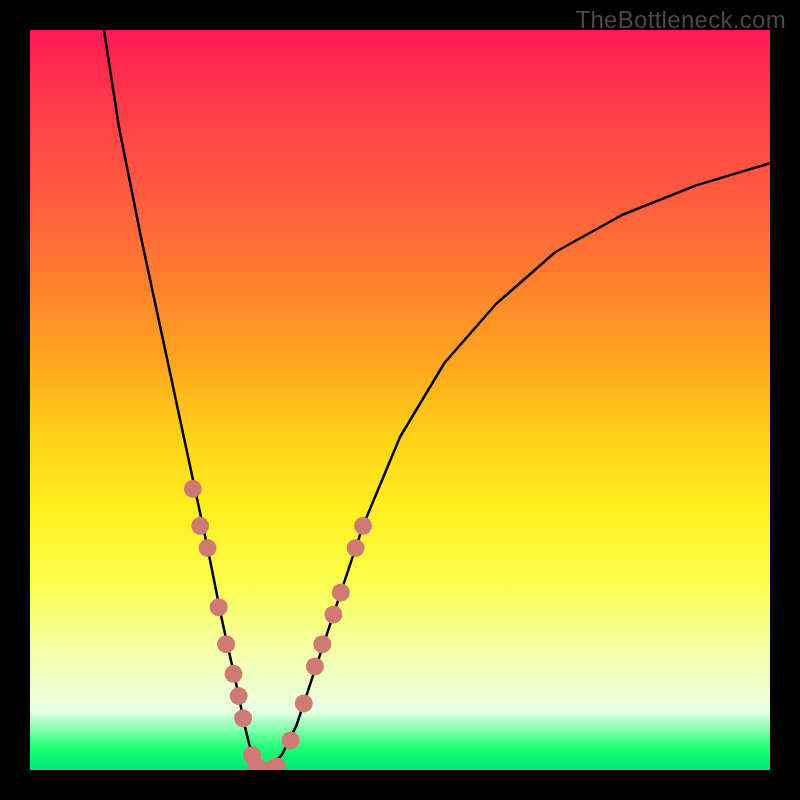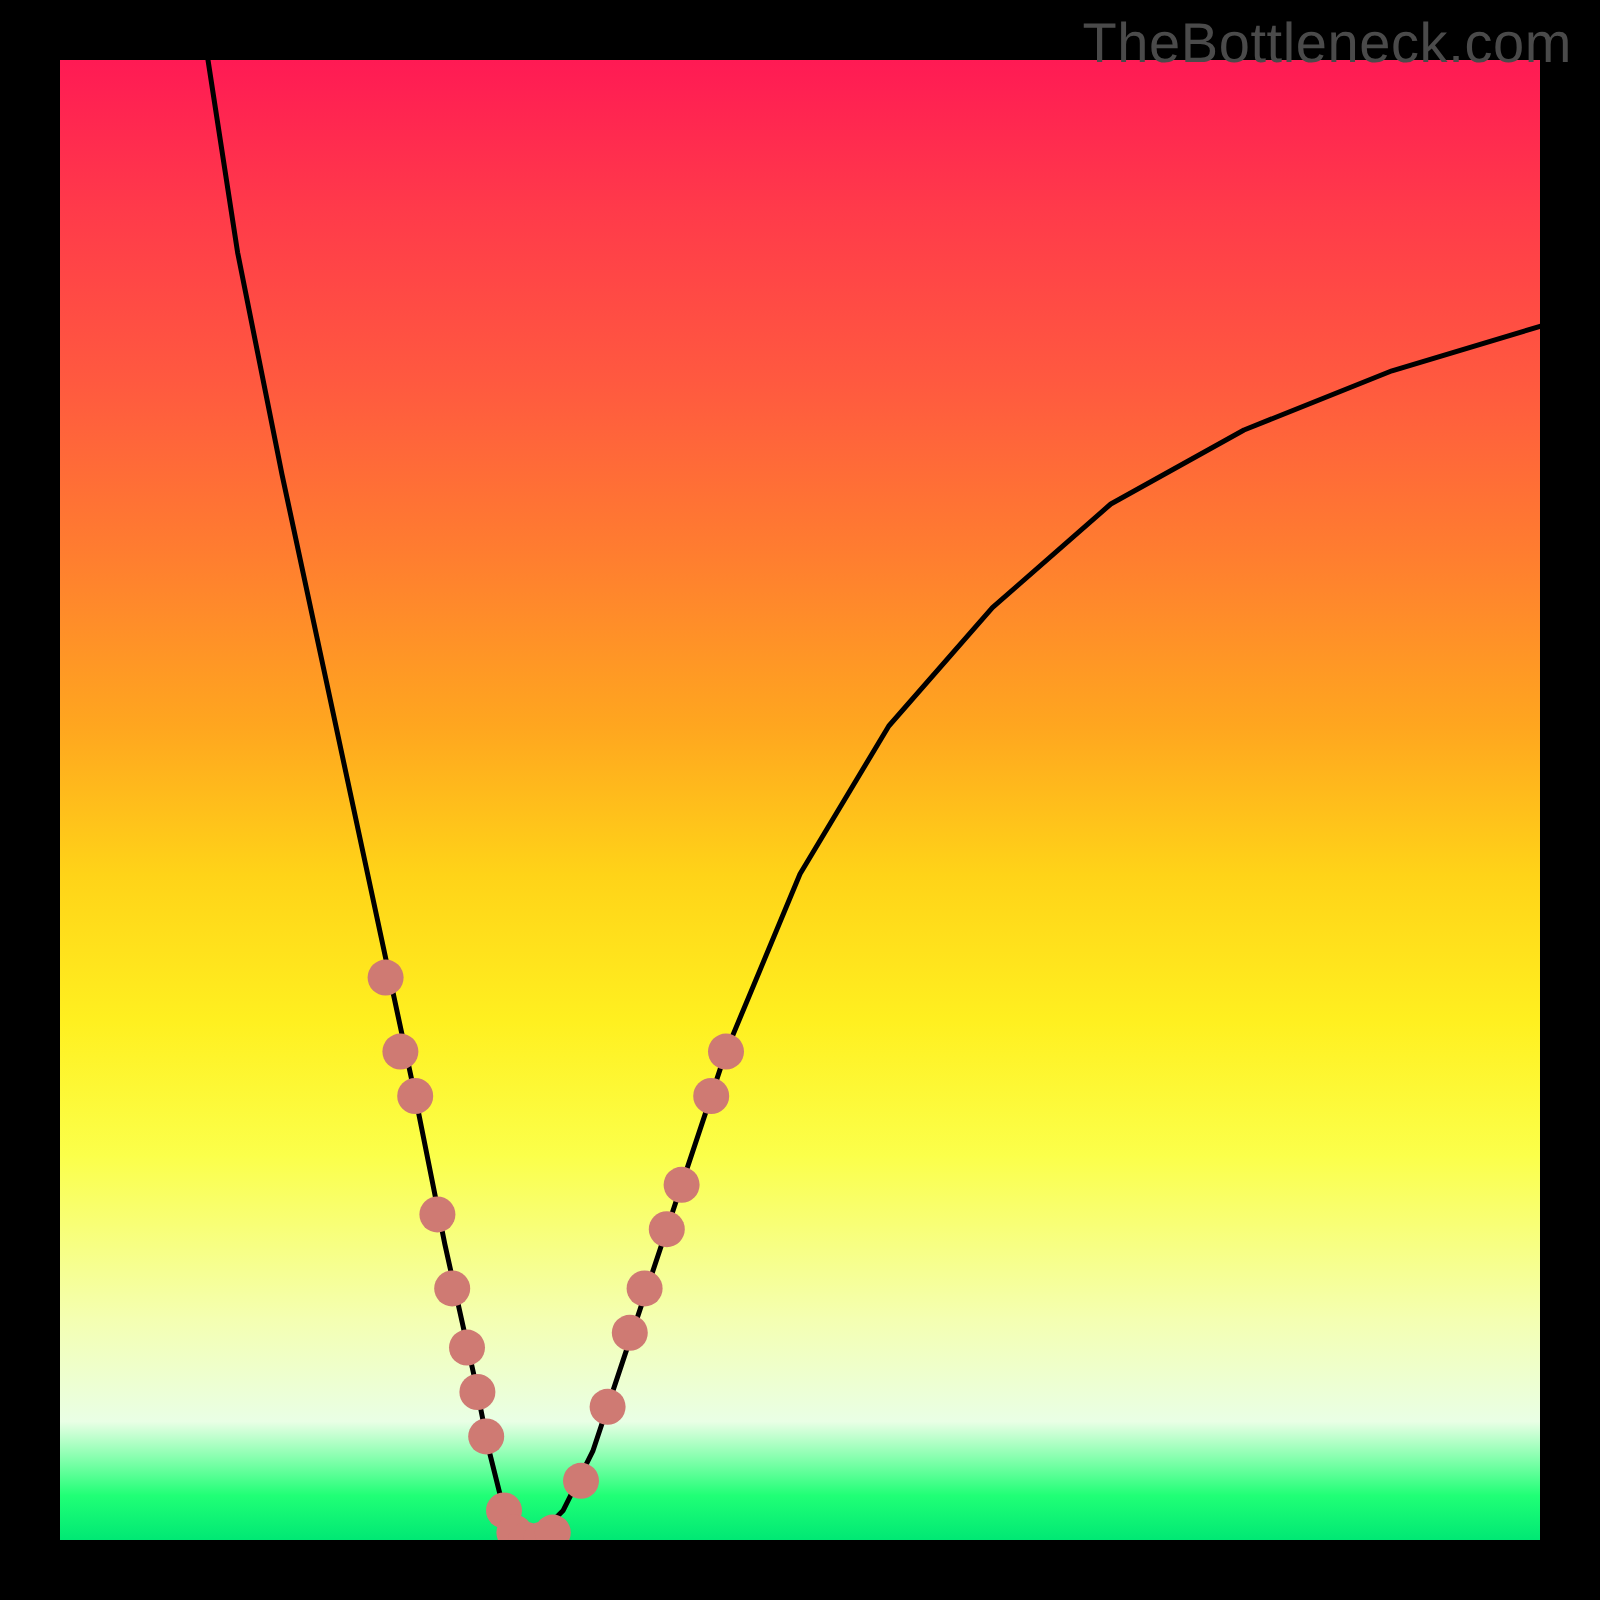--- a/index.html
+++ b/index.html
@@ -37,21 +37,21 @@
       #e9ffe5 92%,
       #20ff76 97%,
       #00e874 100%
     );
   }
   .watermark {
     position: absolute;
     top: 6px;
     right: 14px;
     color: #4a4a4a;
-    font-size: 28px;
+    font-size: 24px;
     font-weight: 500;
     letter-spacing: 0.3px;
     font-family: Arial, Helvetica, sans-serif;
     text-align: right;
   }
   svg.curve {
     position: absolute;
     left: 0;
     top: 0;
     width: 740px;

